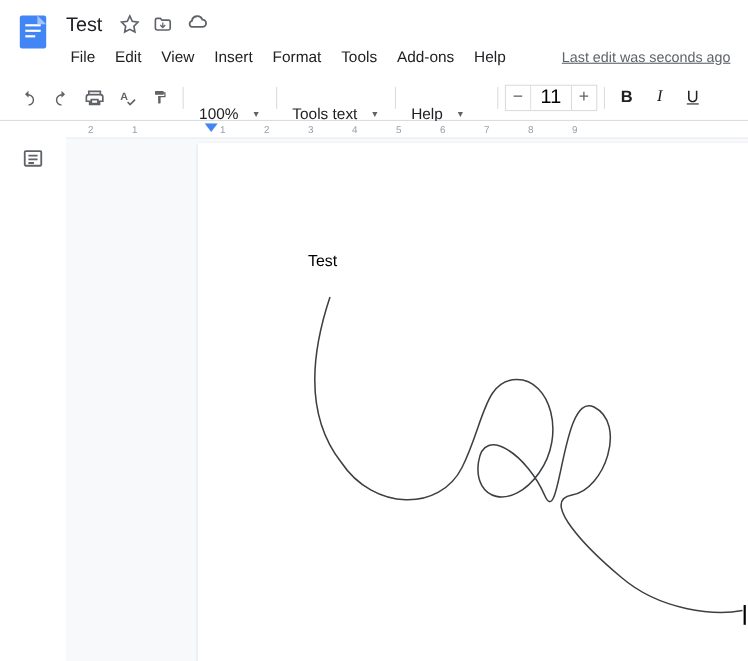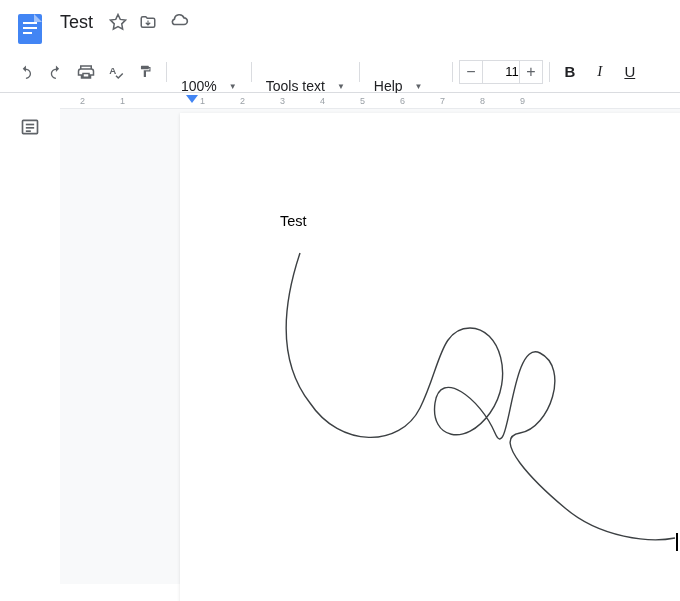--- a/index.html
+++ b/index.html
@@ -14,21 +14,21 @@
     .menubar { display: flex; gap: 2px; align-items: center; height: 30px; }
     .menu-item { padding: 4px 8px; font-size: 14px; color: #202124; cursor: pointer; border-radius: 4px; }
     .last-edit { margin-left: auto; color: #5f6368; font-size: 13px; text-decoration: underline; cursor: pointer; padding-right: 4px; }
     
     .toolbar { display: flex; align-items: center; height: 42px; padding: 0 12px; border-bottom: 1px solid #dadce0; gap: 2px; margin-top: 2px; }
     .tb-btn { width: 28px; height: 28px; display: flex; align-items: center; justify-content: center; cursor: pointer; color: #5f6368; border-radius: 4px; }
     .tb-sep { width: 1px; height: 20px; background: #dadce0; margin: 0 4px; }
     .tb-dropdown { display: flex; align-items: center; gap: 12px; padding: 4px 8px; cursor: pointer; font-size: 14px; color: #202124; border-radius: 4px; margin-top: 29px; }
     .font-size-group { display: flex; align-items: center; gap: 0; }
     .fs-btn { width: 24px; height: 24px; border: 1px solid #dadce0; display: flex; align-items: center; justify-content: center; cursor: pointer; font-size: 16px; color: #5f6368; background: #fff; }
-    .fs-input { width: 36px; height: 24px; border: 1px solid #dadce0; border-left: none; border-right: none; text-align: right; font-size: 13px; }
+    .fs-input { width: 36px; height: 24px; border: 1px solid #dadce0; border-left: none; border-right: none; text-align: center; font-size: 18px; }
     .format-btn { width: 28px; height: 28px; display: flex; align-items: center; justify-content: center; cursor: pointer; font-size: 15px; border-radius: 4px; }
     .bold { font-weight: bold; }
     .italic { font-style: italic; font-family: serif; }
     .underline { text-decoration: underline; }
     
     .workspace { display: flex; height: calc(601px - 110px); }
     .sidebar { width: 60px; padding-top: 20px; display: flex; justify-content: center; }
     .outline-btn { width: 28px; height: 28px; color: #5f6368; cursor: pointer; display: flex; align-items: center; justify-content: center; }
     
     .canvas-area { flex: 1; background: #f8f9fa; position: relative; }
@@ -69,20 +69,31 @@
         <svg width="18" height="18" viewBox="0 0 24 24" fill="none" stroke="#5f6368" stroke-width="2">
             <path d="M3 7a2 2 0 012-2h4l2 2h8a2 2 0 012 2v8a2 2 0 01-2 2H5a2 2 0 01-2-2z"></path>
             <path d="M12 10v6m-3-3l3 3 3-3" stroke-width="1.5"></path>
           </svg>
       </span>
       <span class="title-icon">
         <svg width="20" height="20" viewBox="0 0 24 24" fill="none" stroke="#5f6368" stroke-width="2">
             <path d="M18 15a4 4 0 000-8 6 6 0 00-11.5 1.5A3.5 3.5 0 006 15z"></path>
           </svg>
       </span>
+    </div>
+    <div class="menubar">
+      <span class="menu-item">File</span>
+      <span class="menu-item">Edit</span>
+      <span class="menu-item">View</span>
+      <span class="menu-item">Insert</span>
+      <span class="menu-item">Format</span>
+      <span class="menu-item">Tools</span>
+      <span class="menu-item">Add-ons</span>
+      <span class="menu-item">Help</span>
+      <span class="last-edit">Last edit was seconds ago</span>
     </div>
   </div>
 </div>
 
 <div class="toolbar">
   <div class="tb-btn">
     <svg width="18" height="18" viewBox="0 0 24 24" fill="#5f6368">
         <path d="M12 5V2L7 7l5 5V9c3.3 0 6 2.7 6 6s-2.7 6-6 6v2c4.4 0 8-3.6 8-8s-3.6-8-8-8z" transform="scale(0.85) translate(2,2)"></path>
       </svg>
   </div>

